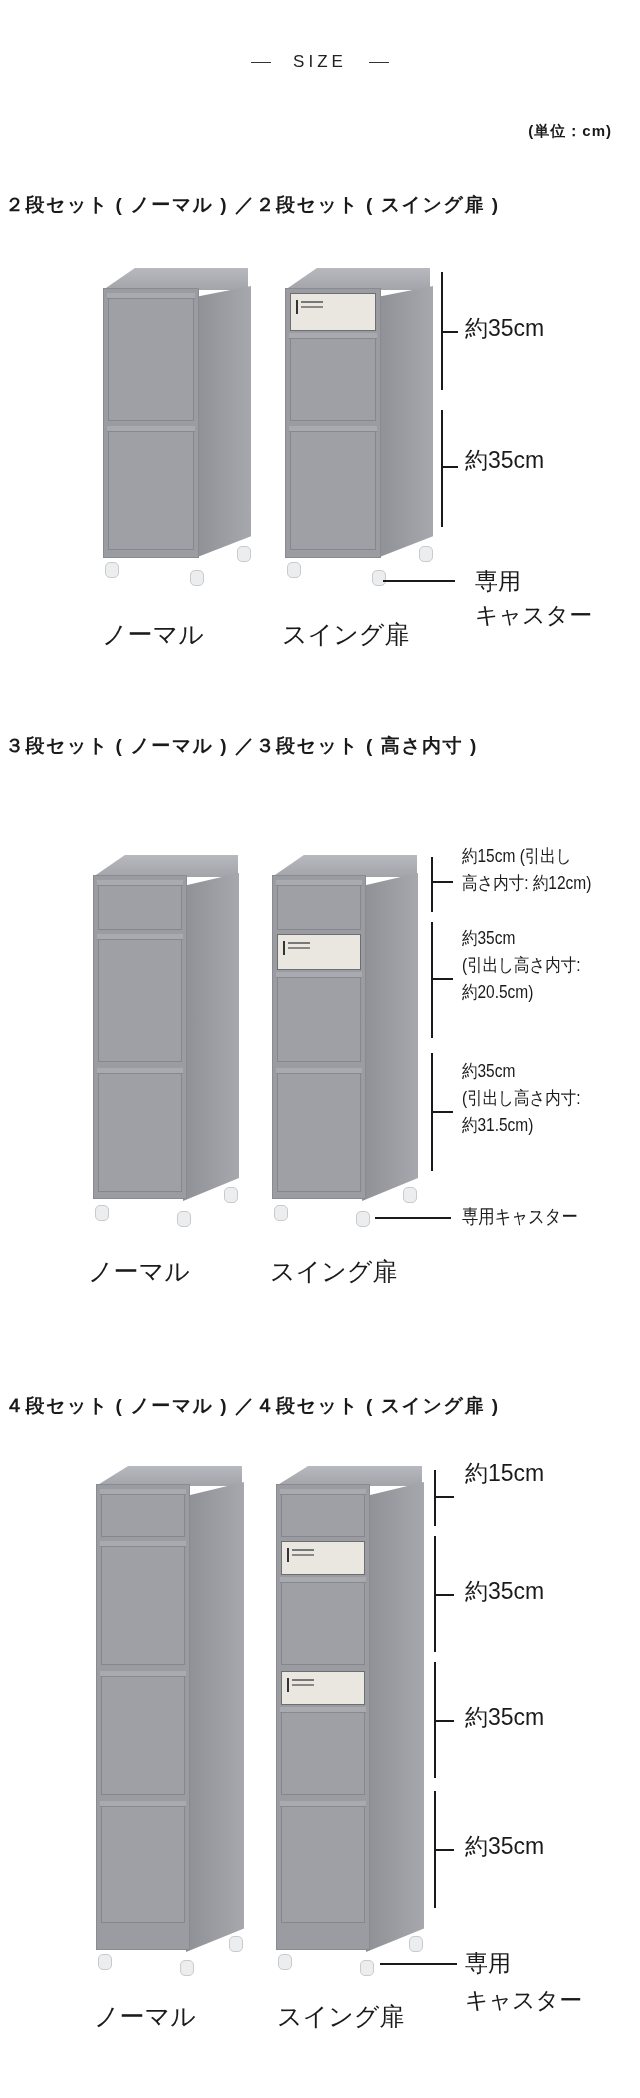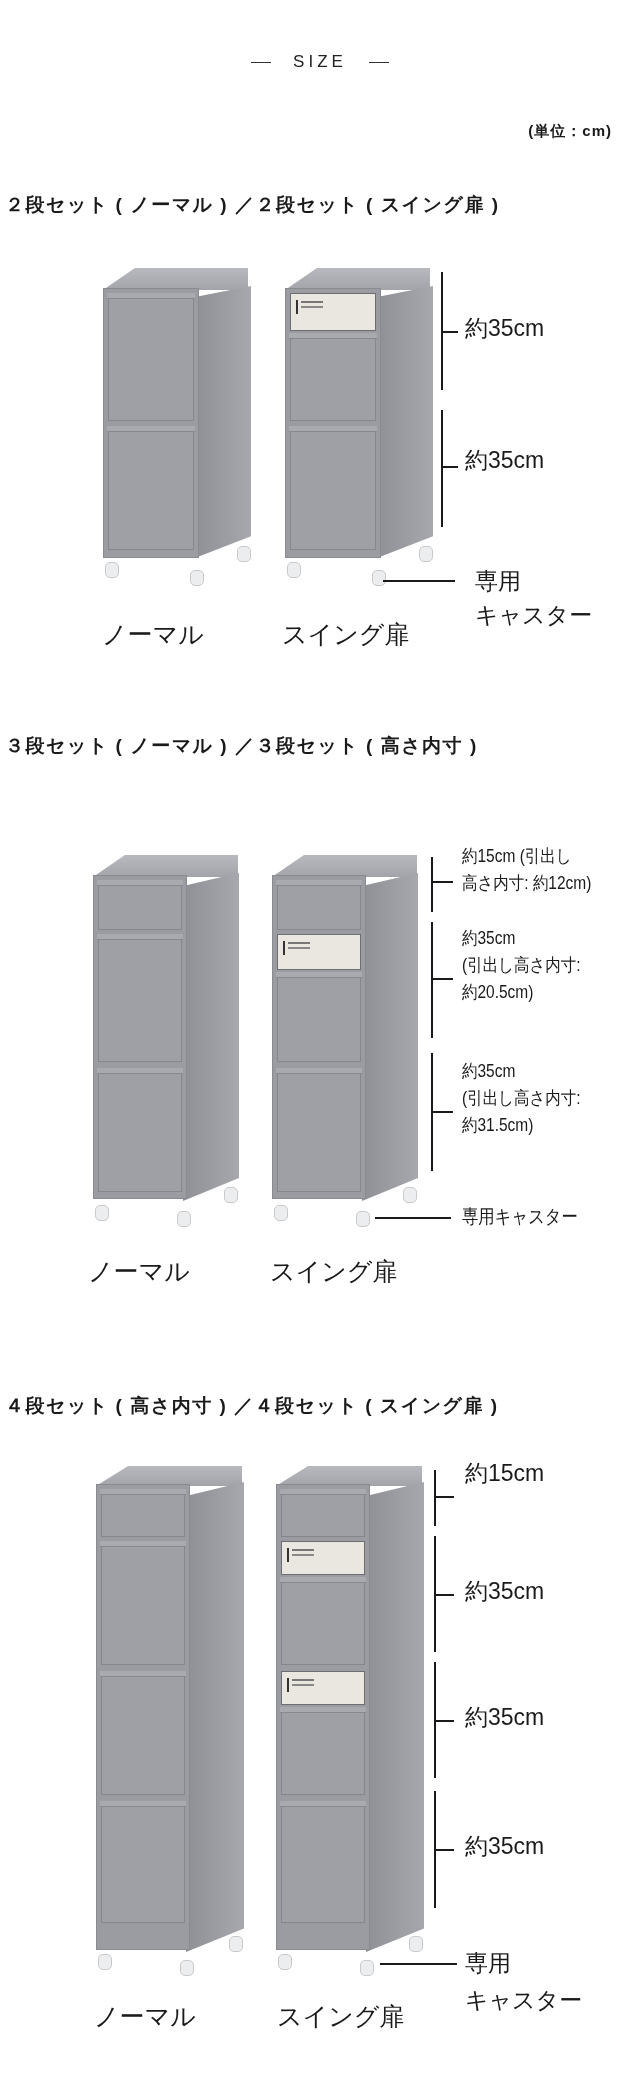--- a/index.html
+++ b/index.html
@@ -134,21 +134,21 @@
   <div>(引出し高さ内寸:</div>
   <div>約31.5cm)</div>
 </div>
 
 <div class="hline" style="left:375px; top:1217px; width:76px;"></div>
 <div class="dimsmall" style="left:462px; top:1203px; font-size:19px;">専用キャスター</div>
 
 <div class="cap" style="left:88px; top:1255px;">ノーマル</div>
 <div class="cap" style="left:270px; top:1255px;">スイング扉</div>
 
-<div class="abs sec-title" style="top:1393px;">４段セット ( 高さ内寸 ) ／４段セット ( スイング扉 )</div>
+<div class="abs sec-title" style="top:1393px;">４段セット ( ノーマル ) ／４段セット ( スイング扉 )</div>
 
 <div class="cab" style="left:96px; top:1466px; width:150px; height:510px;">
   <div class="top" style="left:0; top:0; width:146px; height:20px;"></div>
   <div class="side" style="left:90px; top:16px; width:58px; height:470px; clip-path:polygon(0 3%,100% 0,100% 95%,0 100%);"></div>
   <div class="front" style="left:0; top:18px; width:94px; height:466px;">
     <div class="drawer" style="top:4px; height:48px;"></div>
     <div class="drawer" style="top:56px; height:124px;"></div>
     <div class="drawer" style="top:186px; height:124px;"></div>
     <div class="drawer" style="top:316px; height:122px;"></div>
   </div>

